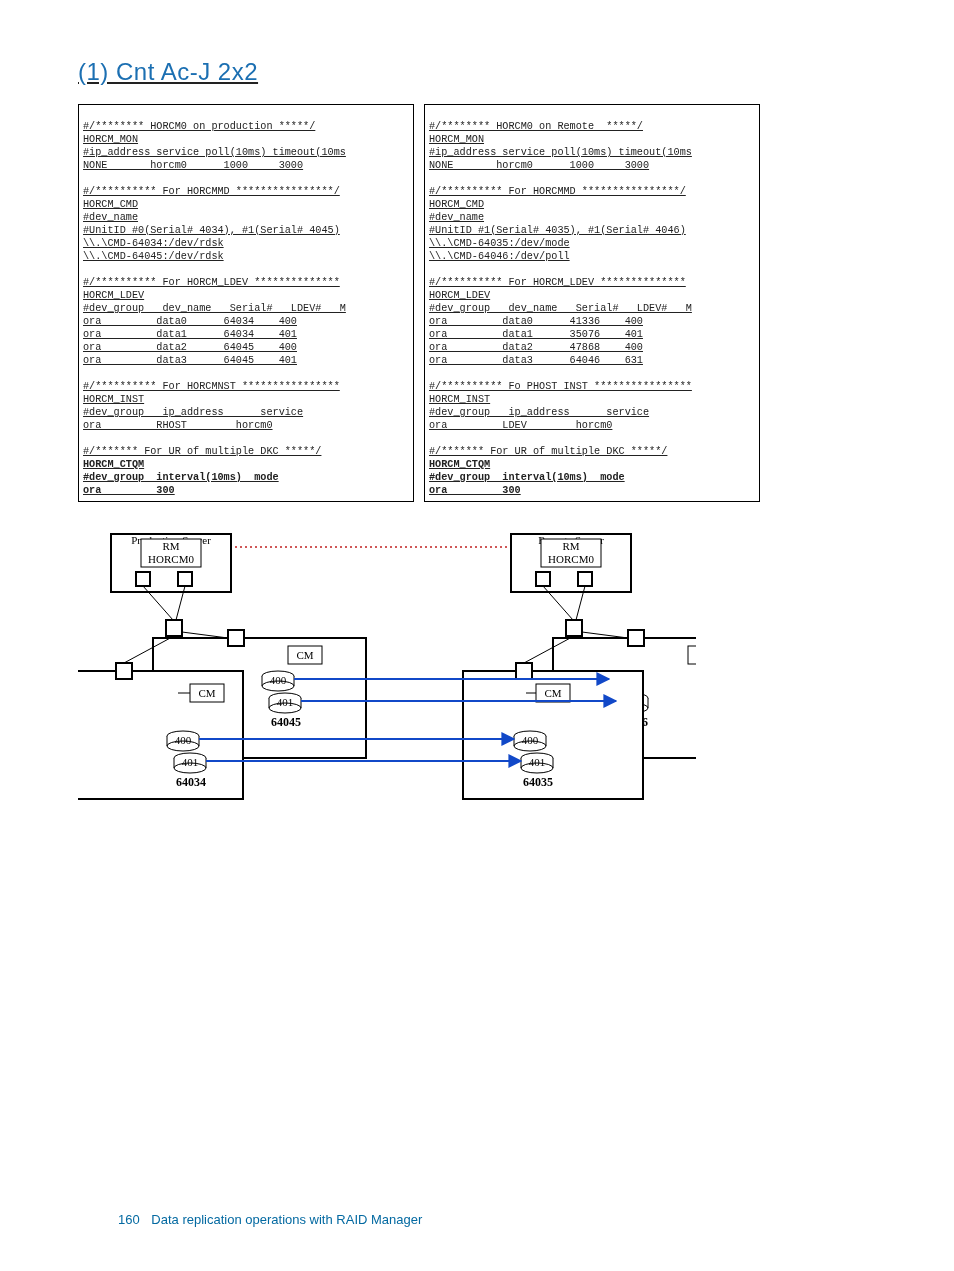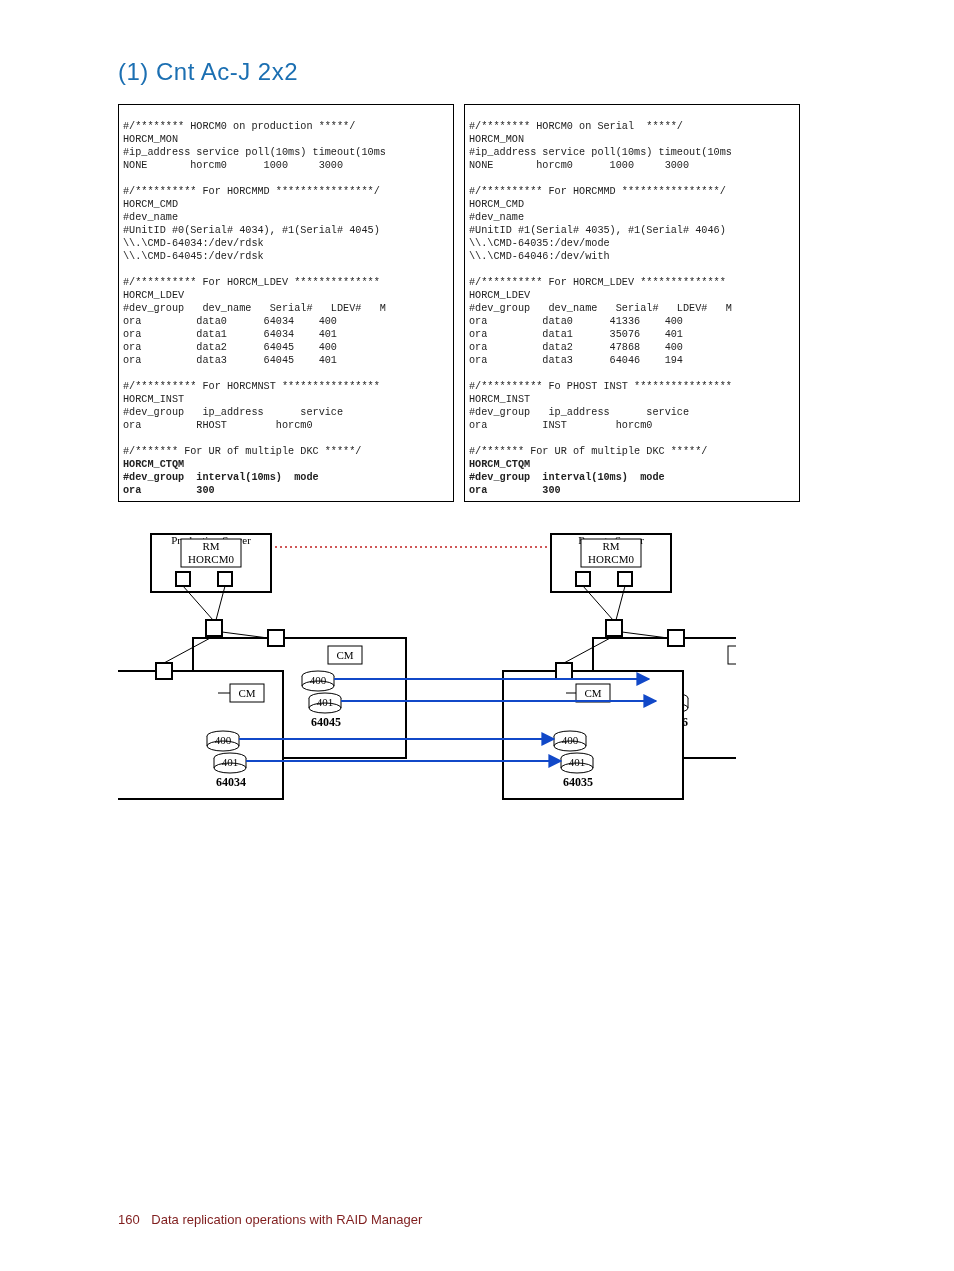--- a/index.html
+++ b/index.html
@@ -7,21 +7,22 @@
     padding: 0;
     background: #fff;
     font-family: Arial, Helvetica, sans-serif;
     color: #222;
   }
   .page {
     width: 954px;
     height: 1271px;
     position: relative;
     box-sizing: border-box;
-    padding: 58px 60px 36px 118px;
+    padding: 58px 60px 36px 78px;
+    text-decoration: underline;
   }
   .heading {
     color: #1b6fb2;
     font-size: 24px;
     font-weight: 400;
     margin: 0 0 18px 0;
     letter-spacing: .5px;
   }
   .config-row {
     display: flex;
@@ -46,21 +47,21 @@
     position: relative;
     border: none;
     margin-left: 0;
   }
   .diagram-wrap svg { position: absolute; left:0; top:0; }
   .footer {
     position: absolute;
     left: 118px;
     bottom: 44px;
     font-size: 13px;
-    color: #7f1d1d;
+    color: #0369a1;
   }
   .footer .pn { margin-right: 8px; }
 </style>
 </head>
 <body>
 
 <div class="page">
 
   <div class="heading">(1) Cnt Ac-J 2x2</div>
 
@@ -92,44 +93,44 @@
 <span>#dev_group   ip_address      service</span>
 <span>ora         RHOST        horcm0</span>
 <span></span>
 <span>#/******* For UR of multiple DKC *****/</span>
 <b>HORCM_CTQM</b>
 <b>#dev_group  interval(10ms)  mode</b>
 <b>ora         300</b>
 </div>
 
     <div class="config-box">
-<span>#/******** HORCM0 on Serial  *****/</span>
+<span>#/******** HORCM0 on Remote  *****/</span>
 <span>HORCM_MON</span>
 <span>#ip_address service poll(10ms) timeout(10ms</span>
 <span>NONE       horcm0      1000     3000</span>
 <span></span>
 <span>#/********** For HORCMMD ****************/</span>
 <span>HORCM_CMD</span>
 <span>#dev_name</span>
 <span>#UnitID #1(Serial# 4035), #1(Serial# 4046)</span>
 <span>\\.\CMD-64035:/dev/mode</span>
-<span>\\.\CMD-64046:/dev/with</span>
+<span>\\.\CMD-64046:/dev/poll</span>
 <span></span>
 <span>#/********** For HORCM_LDEV **************</span>
 <span>HORCM_LDEV</span>
 <span>#dev_group   dev_name   Serial#   LDEV#   M</span>
 <span>ora         data0      41336    400</span>
 <span>ora         data1      35076    401</span>
 <span>ora         data2      47868    400</span>
-<span>ora         data3      64046    194</span>
+<span>ora         data3      64046    631</span>
 <span></span>
 <span>#/********** Fo PHOST INST ****************</span>
 <span>HORCM_INST</span>
 <span>#dev_group   ip_address      service</span>
-<span>ora         INST        horcm0</span>
+<span>ora         LDEV        horcm0</span>
 <span></span>
 <span>#/******* For UR of multiple DKC *****/</span>
 <b>HORCM_CTQM</b>
 <b>#dev_group  interval(10ms)  mode</b>
 <b>ora         300</b>
 </div>
   </div>
 
   <div class="diagram-wrap">
     <svg viewBox="0 0 618 334" width="618" height="334">

